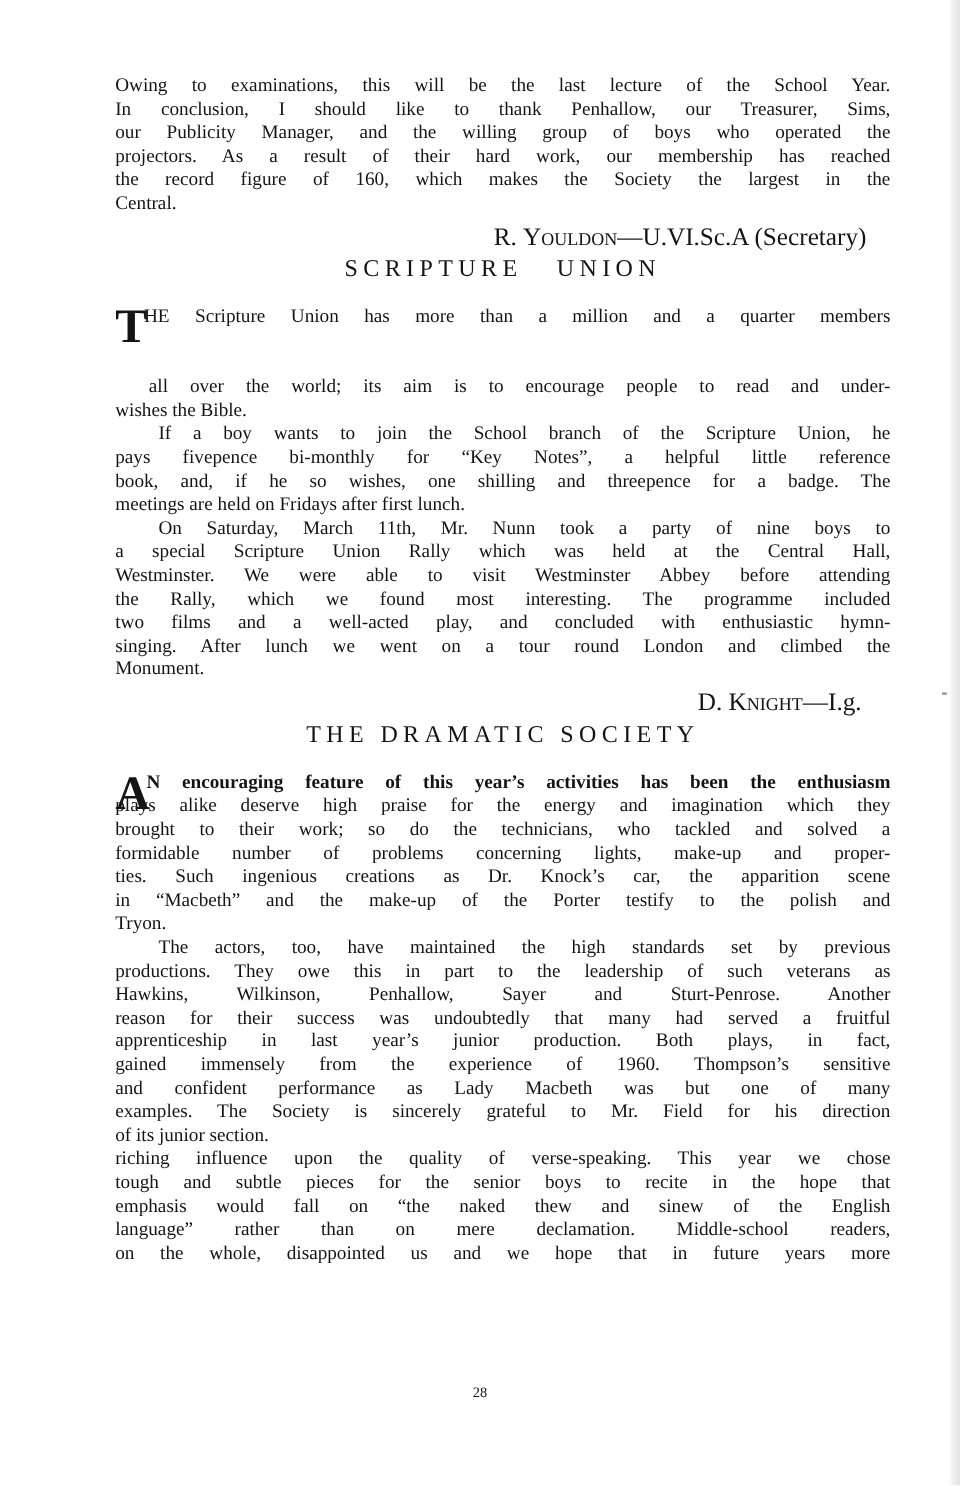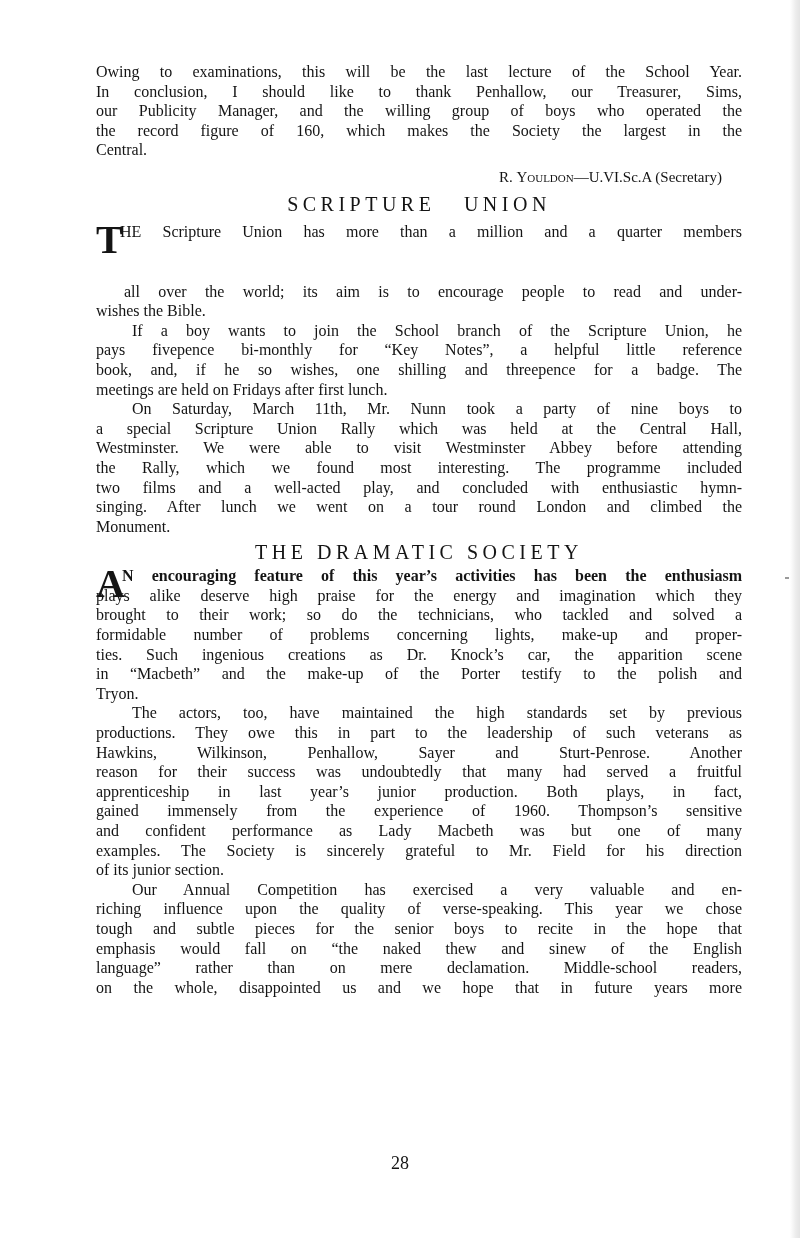--- a/index.html
+++ b/index.html
@@ -19,76 +19,78 @@
   }
   .line {
     display:block; height:19.6px; line-height:19.6px;
     font-size:16px; white-space:nowrap;
     text-align:justify; text-align-last:justify;
   }
   .line.last { text-align-last:left; }
   .line.indent { padding-left:36px; }
   .line.hang { padding-left:22px;margin-top:40px; }
   .sig {
-    display:block; height:22px; line-height:22px; font-size:15px;
+    display:block; height:22px; line-height:22px; font-size:21px;
     text-align:right; padding-right:20px; margin-top:6px;
   }
   .sc { font-variant:small-caps; }
   .heading {
     display:block; text-align:center; font-size:20px; letter-spacing:4.5px;
-    height:28px; line-height:28px; margin-top:2px; margin-bottom:0px;
+    height:28px; line-height:28px; margin-top:2px; margin-bottom:17px;
     font-weight:normal;
   }
   .dropwrap { position:relative; }
   .drop {
     position:absolute; left:0; top:2px; font-size:40px; line-height:32px;
     font-weight:bold; font-family:"Liberation Serif", serif;
   }
   .first-line { padding-left:24px; }
   .pagenum {
     position:absolute; left:0; width:800px; top:1153px; text-align:center;
-    font-size:18px;
+    font-size:12px;
   }
 </style>
 </head>
 <body>
 
 <div class="edge"></div>
 <div class="speck"></div>
 
 <div class="page">
 
   <div>
     <span class="line">Owing to examinations, this will be the last lecture of the School Year.</span>
     <span class="line">In conclusion, I should like to thank Penhallow, our Treasurer, Sims,</span>
     <span class="line">our Publicity Manager, and the willing group of boys who operated the</span>
+    <span class="line">projectors. As a result of their hard work, our membership has reached</span>
     <span class="line">the record figure of 160, which makes the Society the largest in the</span>
     <span class="line last">Central.</span>
     <span class="sig"><span>R. </span><span class="sc">Youldon</span><span>—U.VI.Sc.A (Secretary)</span></span>
   </div>
 
   <div>
-    <h2 class="heading" style="white-space:pre;margin-bottom:4px;">SCRIPTURE   UNION</h2>
+    <h2 class="heading" style="white-space:pre;margin-bottom:16px;">SCRIPTURE   UNION</h2>
     <div class="dropwrap">
       <span class="drop">T</span>
       <span class="line first-line">HE Scripture Union has more than a million and a quarter members</span>
       <span class="line hang" style="padding-left:28px;">all over the world; its aim is to encourage people to read and under-</span>
       <span class="line last">wishes the Bible.</span>
     </div>
     <span class="line indent">If a boy wants to join the School branch of the Scripture Union, he</span>
     <span class="line">pays fivepence bi-monthly for “Key Notes”, a helpful little reference</span>
     <span class="line">book, and, if he so wishes, one shilling and threepence for a badge. The</span>
     <span class="line last">meetings are held on Fridays after first lunch.</span>
     <span class="line indent">On Saturday, March 11th, Mr. Nunn took a party of nine boys to</span>
     <span class="line">a special Scripture Union Rally which was held at the Central Hall,</span>
     <span class="line">Westminster. We were able to visit Westminster Abbey before attending</span>
     <span class="line">the Rally, which we found most interesting. The programme included</span>
     <span class="line">two films and a well-acted play, and concluded with enthusiastic hymn-</span>
     <span class="line">singing. After lunch we went on a tour round London and climbed the</span>
     <span class="line last">Monument.</span>
+    <span class="sig" style="padding-right:24px;"><span>D. </span><span class="sc">Knight</span><span>—I.g.</span></span>
   </div>
 
   <div>
     <h2 class="heading">THE DRAMATIC SOCIETY</h2>
     <div class="dropwrap">
       <span class="drop">A</span>
       <span class="line first-line" style="padding-left:26px;font-weight:bold;">N encouraging feature of this year’s activities has been the enthusiasm</span>
     </div>
     <span class="line">plays alike deserve high praise for the energy and imagination which they</span>
     <span class="line">brought to their work; so do the technicians, who tackled and solved a</span>
@@ -98,21 +100,20 @@
     <span class="line last">Tryon.</span>
     <span class="line indent">The actors, too, have maintained the high standards set by previous</span>
     <span class="line">productions. They owe this in part to the leadership of such veterans as</span>
     <span class="line">Hawkins, Wilkinson, Penhallow, Sayer and Sturt-Penrose.  Another</span>
     <span class="line">reason for their success was undoubtedly that many had served a fruitful</span>
     <span class="line">apprenticeship in last year’s junior production.  Both plays, in fact,</span>
     <span class="line">gained immensely from the experience of 1960.  Thompson’s sensitive</span>
     <span class="line">and confident performance as Lady Macbeth was but one of many</span>
     <span class="line">examples.  The Society is sincerely grateful to Mr. Field for his direction</span>
     <span class="line last">of its junior section.</span>
-    <span class="line indent">Our Annual Competition has exercised a very valuable and en-</span>
     <span class="line">riching influence upon the quality of verse-speaking.  This year we chose</span>
     <span class="line">tough and subtle pieces for the senior boys to recite in the hope that</span>
     <span class="line">emphasis would fall on “the naked thew and sinew of the English</span>
     <span class="line">language” rather than on mere declamation.  Middle-school readers,</span>
     <span class="line">on the whole, disappointed us and we hope that in future years more</span>
   </div>
 </div>
 
 <div class="pagenum">28</div>
 

